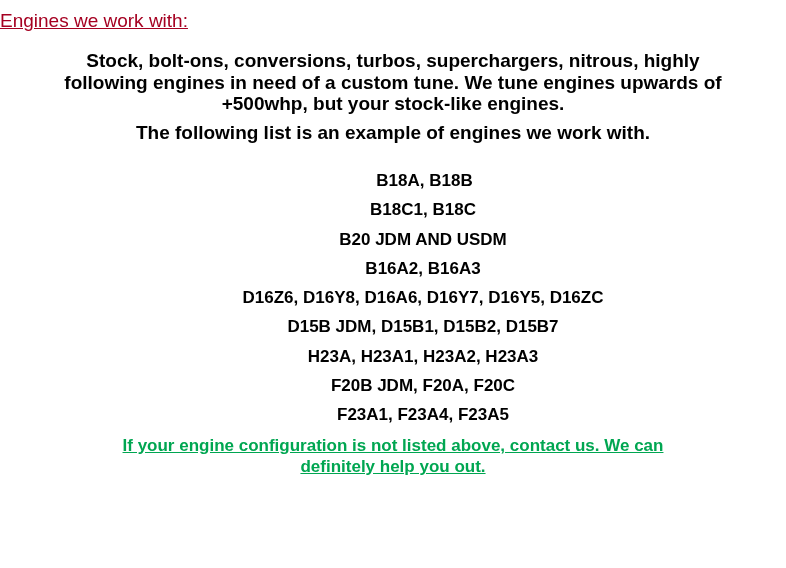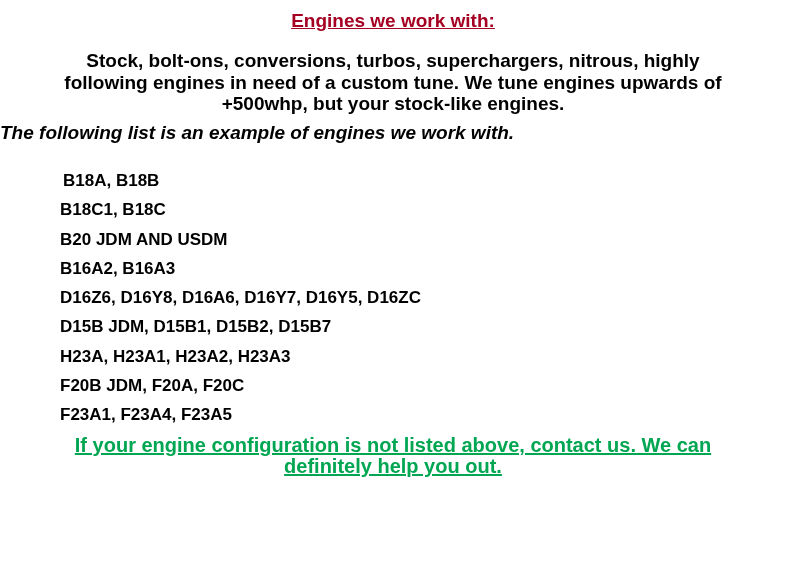--- a/index.html
+++ b/index.html
@@ -15,52 +15,53 @@
     font-weight: bold;
     color: #000000;
   }
   .page {
     padding-top: 10px;
   }
   .title {
     margin: 0;
     font-size: 19px;
     line-height: 22px;
-    text-align: center;
+    text-align: left;
     color: #A50021;
     text-decoration: underline;
-    font-weight: bold;
+    font-weight: normal;
   }
   .intro {
     margin: 18px auto 0 auto;
     text-align: center;
     font-size: 19px;
     line-height: 21.5px;
   }
   .subtitle {
     margin-top: 7px;
+    text-align: center;
     font-size: 19px;
     line-height: 21.5px;
-    font-style: italic;
   }
   .engine-list {
     margin: 23px 0 0 60px;
+    text-align: center;
   }
   .engine-item {
     font-size: 17px;
     line-height: 29.3px;
     white-space: nowrap;
   }
   .engine-item:first-child {
     padding-left: 3px;
   }
   .contact-note {
     margin-top: 5px;
     text-align: center;
-    font-size: 20px;
+    font-size: 17px;
     line-height: 21.5px;
     color: #00A651;
     text-decoration: underline;
     cursor: pointer;
   }
 </style>
 </head>
 <body>
 
 <div class="page">

